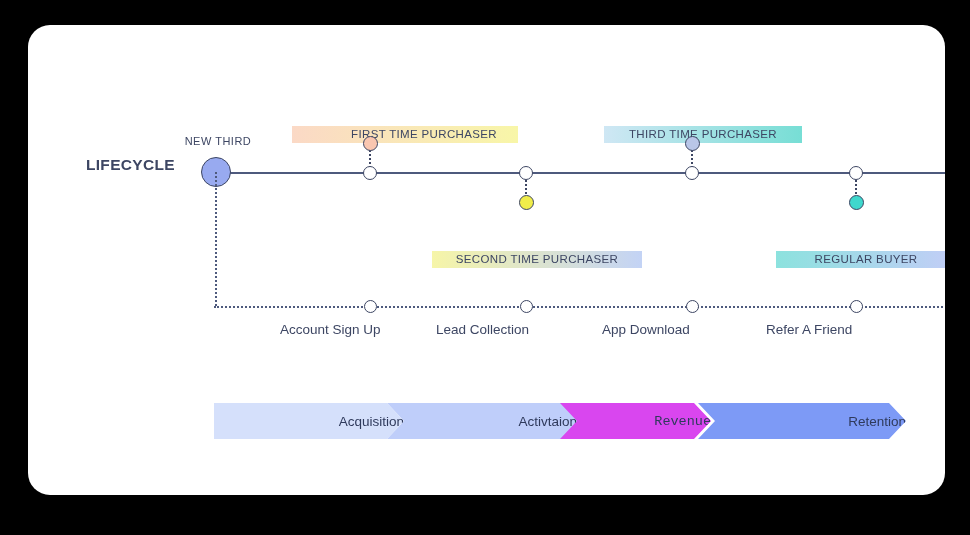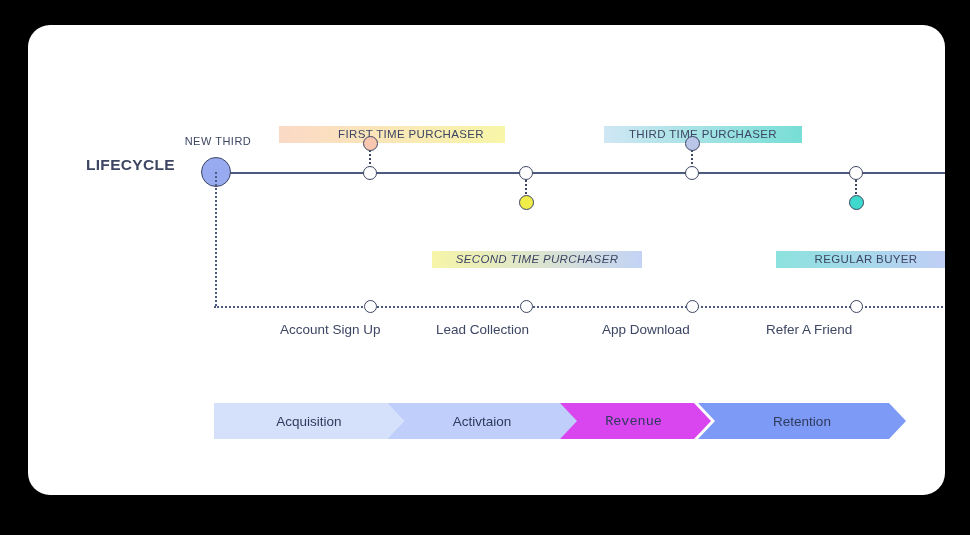--- a/index.html
+++ b/index.html
@@ -54,21 +54,21 @@
         border-left:2px dotted #4e5a7d;}
   .ev-node{position:absolute;top:274.5px;width:13px;height:13px;
         border-radius:50%;background:#fff;border:1.6px solid #3d4663;
         box-sizing:border-box;margin-left:-6.5px;z-index:3;}
   .ev-label{position:absolute;top:297px;width:180px;margin-left:-90px;
         text-align:left;color:#3d4663;font-size:13.5px;}
 
   
   #funnel{position:absolute;left:186px;top:378px;height:36px;}
   .chev{position:absolute;top:0;height:36px;color:#2f3a5c;
-        font-size:13.5px;display:flex;align-items:center;justify-content:center;}
+        font-size:13.5px;display:flex;align-items:center;justify-content:flex-end;}
   .chev span{position:relative;z-index:2;}
 </style>
 </head>
 <body>
 
 <div id="stage">
   <div id="card">
 
     <div id="lifecycle-title">
       <div>LIFECYCLE</div>
@@ -77,25 +77,25 @@
     <div id="axis"></div>
 
     <div id="new-user-label">NEW THIRD</div>
     <div id="new-user-node"></div>
     <div id="newuser-drop"></div>
 
     <div id="milestone-layer">
         <div class="axis-node" style="left: 342px;"></div>
         <div class="ms-up-line" style="left: 342px; top: 117.5px;"></div>
         <div class="ms-dot" style="left: 342px; top: 110.5px; background: rgb(249, 198, 176);"></div>
-        <div class="ms-pill" style="left: 251px; top: 101px; width: 168px; background: linear-gradient(90deg, rgb(251, 217, 198), rgb(248, 246, 168)); padding-left: 48px;">FIRST TIME PURCHASER</div>
+        <div class="ms-pill" style="left: 264px; top: 101px; width: 168px; background: linear-gradient(90deg, rgb(251, 217, 198), rgb(248, 246, 168)); padding-left: 48px;">FIRST TIME PURCHASER</div>
         <div class="axis-node" style="left: 498px;"></div>
         <div class="ms-down-line" style="left: 498px; top: 147.5px;"></div>
         <div class="ms-dot" style="left: 498px; top: 169.5px; background: rgb(240, 237, 74);"></div>
-        <div class="ms-pill" style="left: 404px; top: 226px; width: 190px; background: linear-gradient(90deg, rgb(246, 245, 168), rgb(195, 211, 245)); font-style: italic;">SECOND TIME PURCHASER</div>
+        <div class="ms-pill" style="left: 404px; top: 226px; width: 190px; background: linear-gradient(90deg, rgb(246, 245, 168), rgb(195, 211, 245));">SECOND TIME PURCHASER</div>
         <div class="axis-node" style="left: 664px;"></div>
         <div class="ms-up-line" style="left: 664px; top: 117.5px;"></div>
         <div class="ms-dot" style="left: 664px; top: 110.5px; background: rgb(185, 198, 232);"></div>
         <div class="ms-pill" style="left: 576px; top: 101px; width: 178px; background: linear-gradient(90deg, rgb(207, 231, 244), rgb(119, 222, 213));">THIRD TIME PURCHASER</div>
         <div class="axis-node" style="left: 828px;"></div>
         <div class="ms-down-line" style="left: 828px; top: 147.5px;"></div>
         <div class="ms-dot" style="left: 828px; top: 169.5px; background: rgb(63, 216, 205);"></div>
         <div class="ms-pill" style="left: 748px; top: 226px; width: 160px; background: linear-gradient(90deg, rgb(140, 226, 222), rgb(195, 205, 247));">REGULAR BUYER</div>
       </div>
 

